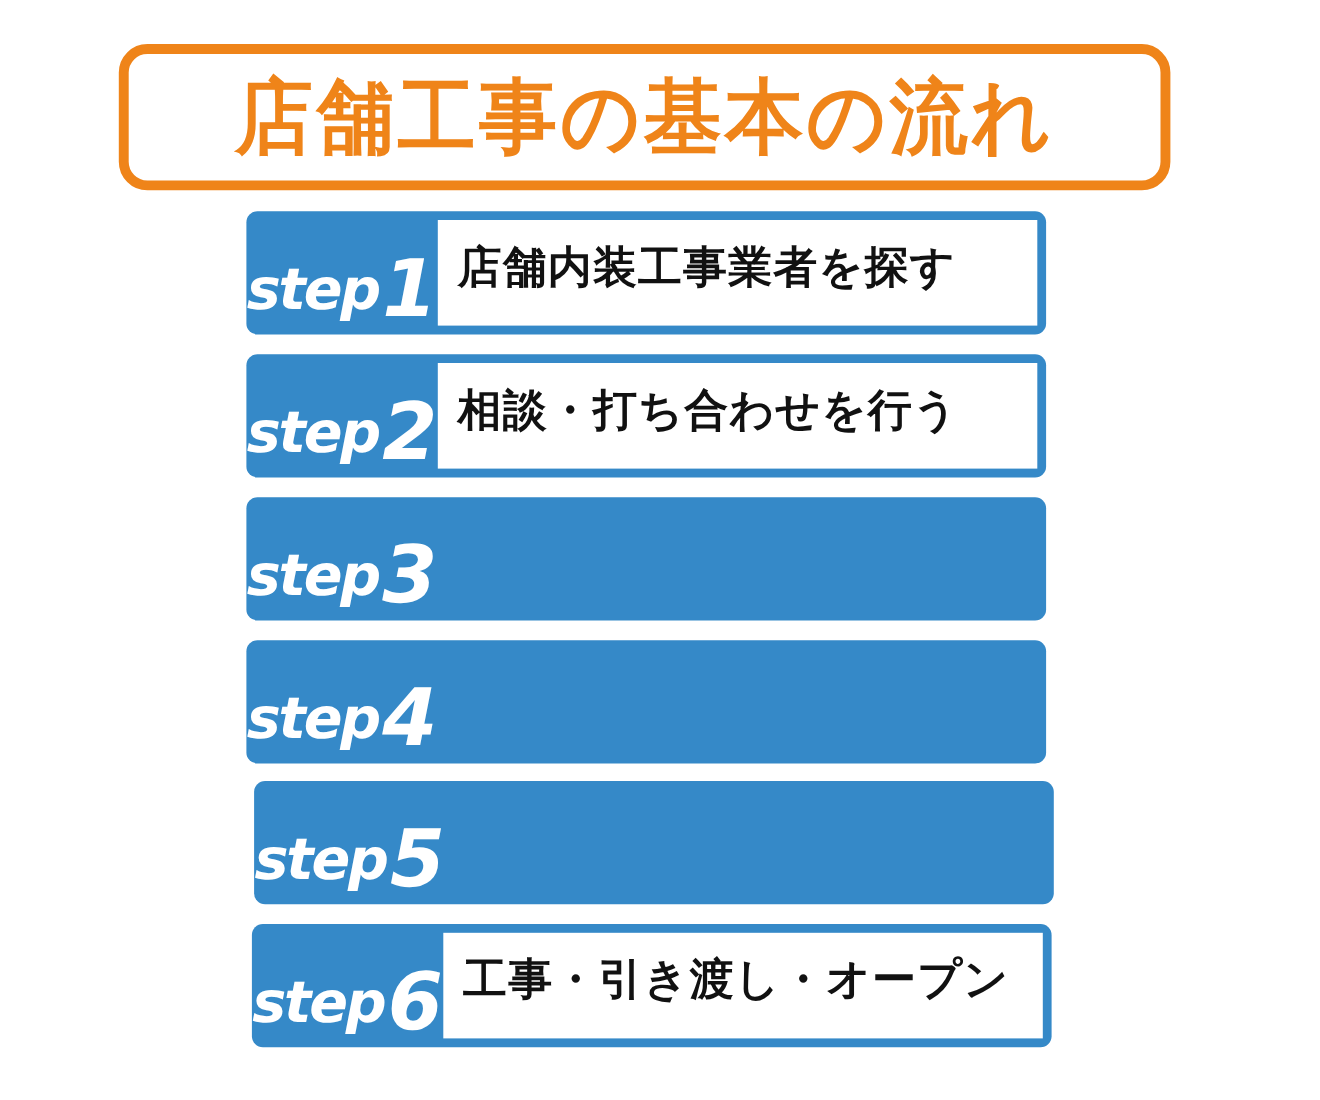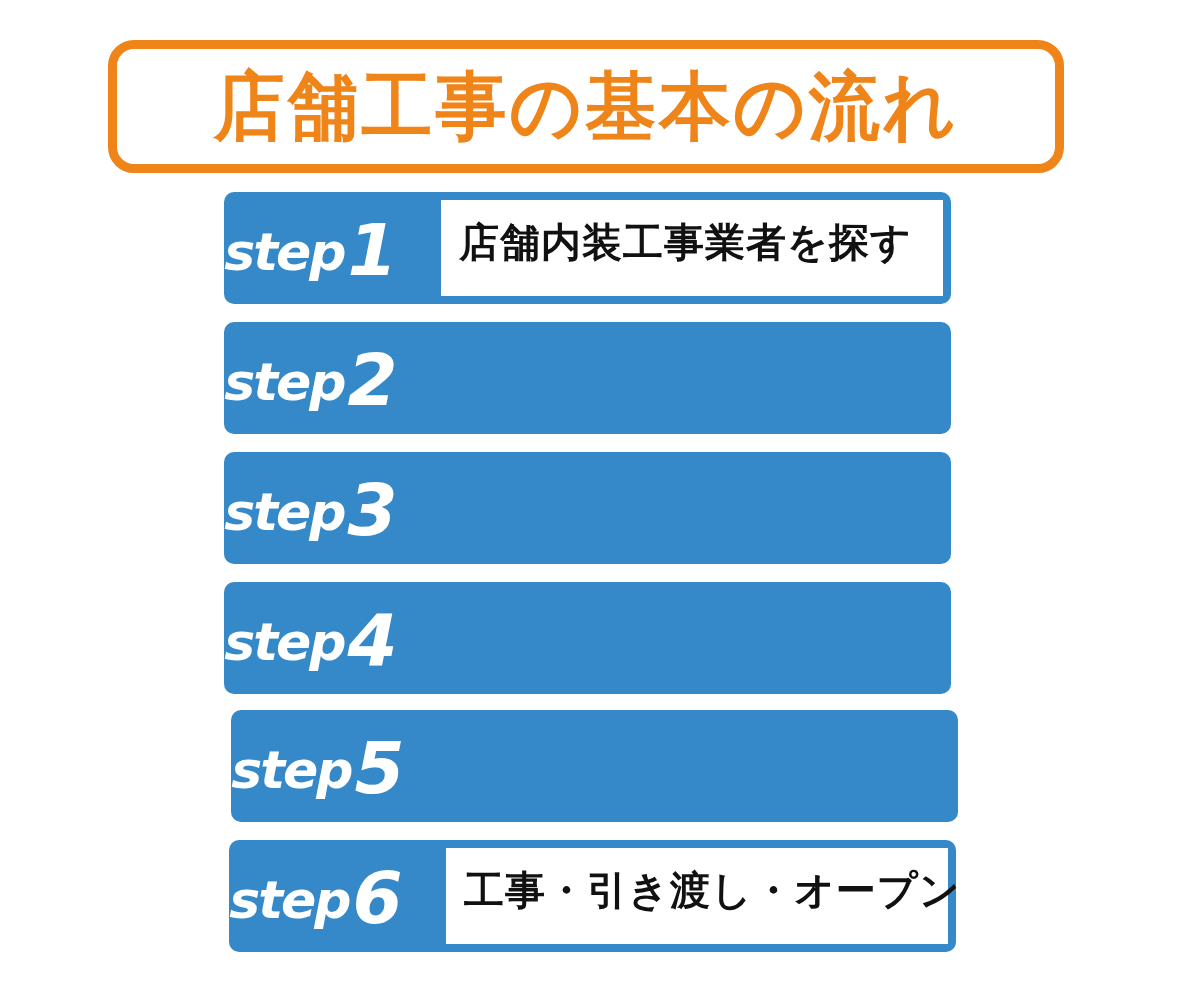--- a/index.html
+++ b/index.html
@@ -57,21 +57,21 @@
     border-radius:10px;
   }
   .step-row.r1{ top:192px; }
   .step-row.r2{ top:322px; }
   .step-row.r3{ top:452px; }
   .step-row.r4{ top:582px; }
   .step-row.r5{ top:710px; left:231px; }
   .step-row.r6{ top:840px; left:229px; }
   .step-label{
     position:absolute;
-    left:0; top:4px;
+    left:0; top:16px;
     width:174px;
     height:100%;
     display:flex;
     align-items:center;
     justify-content:center;
     color:var(--step-label-text);
     font-style:italic;
     font-weight:bold;
     user-select:none;
   }
@@ -89,21 +89,20 @@
   }
   .step-content{
     position:absolute;
     left:174px;
     top:8px;
     right:8px;
     bottom:8px;
     background:var(--background);
     display:flex;
     align-items:center;
-    margin-left:43px;
   }
   .step-text{
     font-size:40px;
     font-weight:900;
     color:var(--step-text);
     letter-spacing:1px;
     padding-left:18px;
     white-space:nowrap;
     position:relative;
     top:-6px;
@@ -125,20 +124,23 @@
     </div>
     <div class="step-content">
       <span class="step-text">店舗内装工事業者を探す</span>
     </div>
   </div>
 
   <div class="step-row r2">
     <div class="step-label">
       <span class="word">step</span>
         <span class="num">2</span>
+    </div>
+    <div class="step-content">
+      <span class="step-text">相談・打ち合わせを行う</span>
     </div>
   </div>
 
   <div class="step-row r3">
     <div class="step-label">
       <span class="word">step</span>
         <span class="num">3</span>
     </div>
   </div>
 

